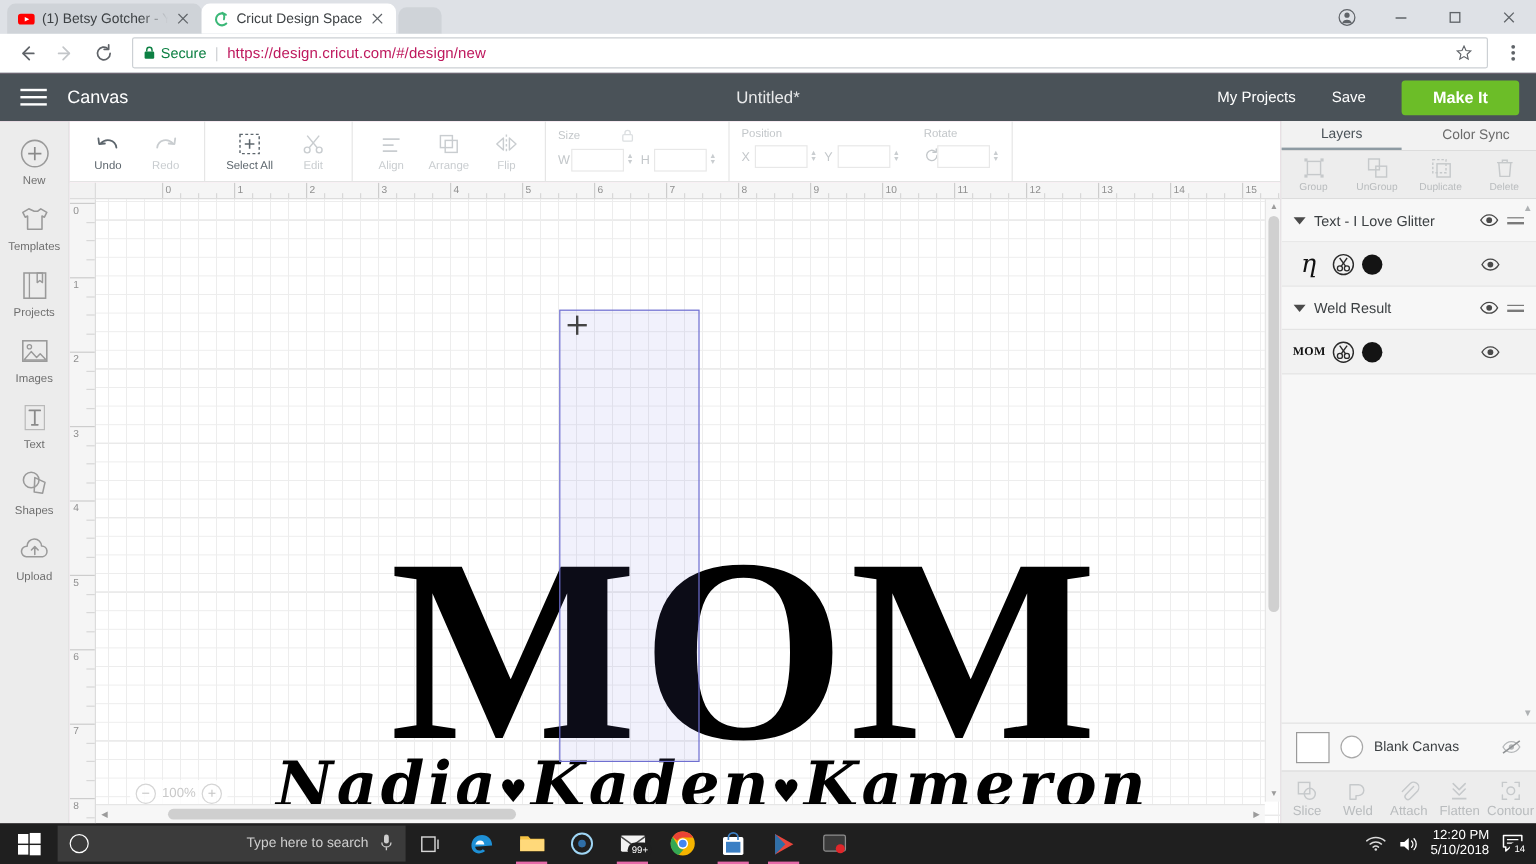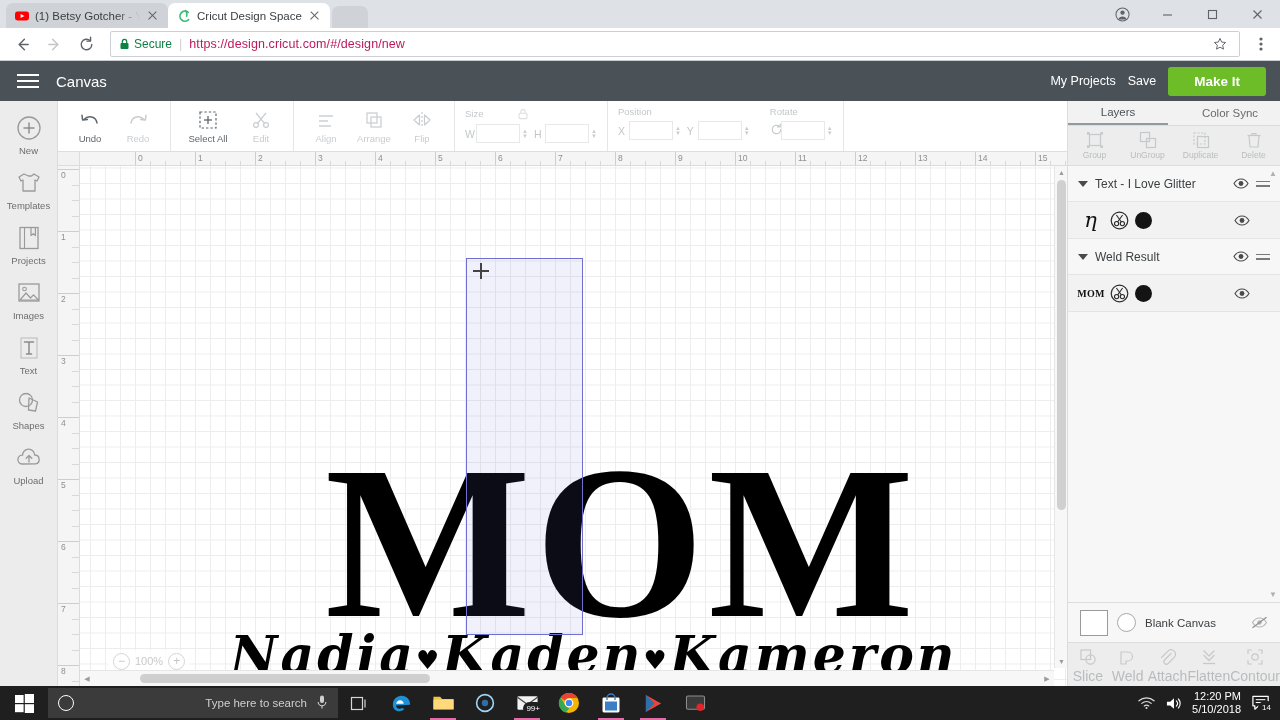--- a/index.html
+++ b/index.html
@@ -58,21 +58,21 @@
   .app { width: 1280px; height: 625px; position: relative; background: #f9a8d4; }
 
   .appheader {
     height: 40px; background: #4a5258; display: flex; align-items: center;
     color: #fff; position: relative;
   }
   .hamburger { width: 56px; height: 40px; display: flex; flex-direction: column; align-items: center; justify-content: center; gap: 4px; }
   .hamburger span { display: block; width: 22px; height: 2px; background: #fff; }
   .appheader .canvas-label { font-size: 15px; color: #fff; }
   .apptitle { position: absolute; left: 0; right: 0; text-align: center; font-size: 14px; color: #e8e9ea; pointer-events: none; }
-  .hdr-right { margin-left: auto; display: flex; align-items: center; gap: 12px; padding-right: 14px; }
+  .hdr-right { margin-left: auto; display: flex; align-items: center; gap: 30px; padding-right: 14px; }
   .hdr-link { font-size: 12.5px; color: #fff; }
   .makeit {
     background: #6cbd28; color: #fff; font-size: 13.5px; font-weight: bold;
     padding: 7px 26px; border: none; border-radius: 3px;
   }
 
   
   .rail {
     position: absolute; left: 0; top: 40px; width: 58px; bottom: 0;
     background: #ececec; border-right: 1px solid #dcdcdc;
@@ -205,21 +205,21 @@
     border-top: 1px solid #dcdcdc; background: #f7f7f7;
   }
   .cv-swatch { width: 28px; height: 26px; background: #fff; border: 1px solid #9a9a9a; }
   .cv-circle { width: 19px; height: 19px; border-radius: 50%; border: 1px solid #a8a8a8; background: #fff; }
   .cv-lbl { flex: 1; font-size: 11.5px; color: #3c4043; }
   .scrolldown { position: absolute; right: 3px; bottom: 3px; color: #aeb1b3; font-size: 8px; }
 
   .rbottom { height: 44px; display: flex; background: #ededed; border-top: 1px solid #dcdcdc; }
   .rb { flex: 1; display: flex; flex-direction: column; align-items: center; justify-content: center; gap: 2px; }
   .rb-ico { height: 20px; display: flex; align-items: flex-end; color: #c6c9cb; }
-  .rb-lbl { font-size: 14px; color: #b9bcbe; }
+  .rb-lbl { font-size: 11px; color: #b9bcbe; }
 
   
   .taskbar {
     position: absolute; left: 0; bottom: 0; width: 1280px; height: 34px;
     background: #1f1f1f; display: flex; align-items: center; color: #fff;
   }
   .startbtn { width: 48px; height: 34px; display: flex; align-items: center; justify-content: center; }
   .searchbox {
     width: 290px; height: 30px; background: #3b3b3b; display: flex; align-items: center;
     gap: 9px; padding: 0 10px; color: #cfcfcf; font-size: 11.5px; text-align: right;
@@ -339,20 +339,21 @@
 
   <div class="app">
 
     <div class="appheader">
       <div class="hamburger">
         <span></span>
           <span></span>
           <span></span>
       </div>
       <div class="canvas-label">Canvas</div>
+      <div class="apptitle">Untitled*</div>
       <div class="hdr-right">
         <div class="hdr-link">My Projects</div>
         <div class="hdr-link">Save</div>
         <button class="makeit">Make It</button>
       </div>
     </div>
 
     <div class="rail">
       <div class="rail-item">
         <span class="rail-ico">

